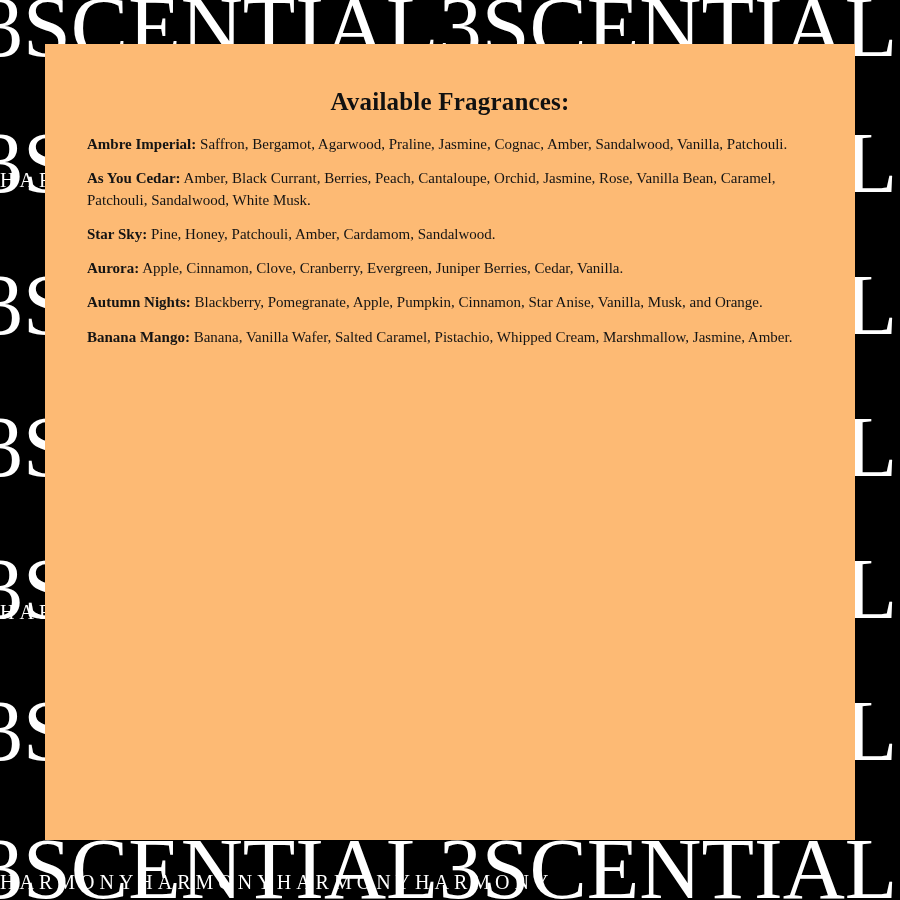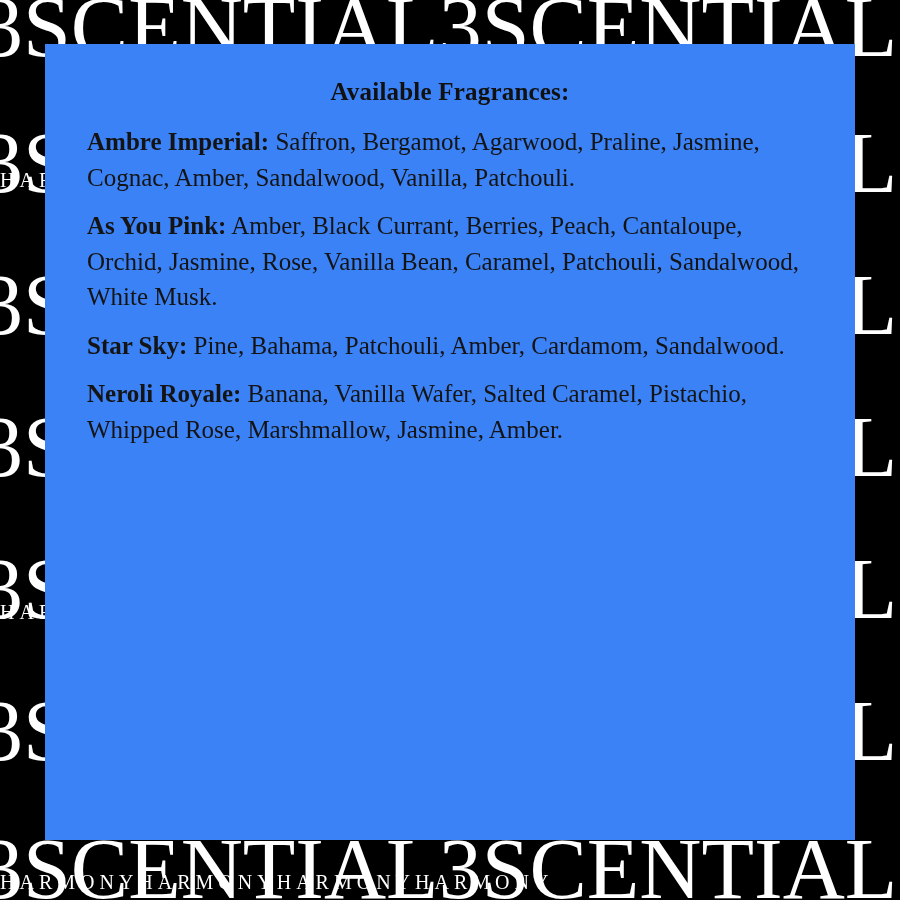--- a/index.html
+++ b/index.html
@@ -66,38 +66,38 @@
     width: 900px;
   }
 
   
   #card {
     position: absolute;
     left: 45px;
     top: 44px;
     width: 810px;
     height: 796px;
-    background: #3b82f6;
+    background: #fdba74;
     box-sizing: border-box;
-    padding: 34px 42px 20px 42px;
+    padding: 44px 42px 20px 42px;
     overflow: hidden;
   }
 
   #card-title {
     text-align: center;
     font-size: 25px;
     font-weight: bold;
     color: #111;
     margin: 0 0 18px 0;
     font-family: "Liberation Serif", serif;
     letter-spacing: 0.2px;
   }
 
   .fragrance {
-    font-size: 25px;
+    font-size: 15px;
     line-height: 1.42;
     color: #141414;
     margin: 0 0 13px 0;
     text-align: left;
     font-family: "Liberation Serif", serif;
   }
   .fragrance .name {
     font-weight: bold;
   }
   .fragrance .notes {
@@ -178,17 +178,19 @@
       <span class="bg-sub">HARMONY</span>
       <span class="bg-sub">HARMONY</span>
     </div>
   </div>
 </div>
 
 <div id="card">
   <h1 id="card-title">Available Fragrances:</h1>
   <div id="fragrance-list">
       <p class="fragrance"><span class="name">Ambre Imperial:</span><span class="notes"> Saffron, Bergamot, Agarwood, Praline, Jasmine, Cognac, Amber, Sandalwood, Vanilla, Patchouli.</span></p>
-      <p class="fragrance"><span class="name">As You Pink:</span><span class="notes"> Amber, Black Currant, Berries, Peach, Cantaloupe, Orchid, Jasmine, Rose, Vanilla Bean, Caramel, Patchouli, Sandalwood, White Musk.</span></p>
-      <p class="fragrance"><span class="name">Star Sky:</span><span class="notes"> Pine, Bahama, Patchouli, Amber, Cardamom, Sandalwood.</span></p>
-      <p class="fragrance"><span class="name">Neroli Royale:</span><span class="notes"> Banana, Vanilla Wafer, Salted Caramel, Pistachio, Whipped Rose, Marshmallow, Jasmine, Amber.</span></p>
+      <p class="fragrance"><span class="name">As You Cedar:</span><span class="notes"> Amber, Black Currant, Berries, Peach, Cantaloupe, Orchid, Jasmine, Rose, Vanilla Bean, Caramel, Patchouli, Sandalwood, White Musk.</span></p>
+      <p class="fragrance"><span class="name">Star Sky:</span><span class="notes"> Pine, Honey, Patchouli, Amber, Cardamom, Sandalwood.</span></p>
+      <p class="fragrance"><span class="name">Aurora:</span><span class="notes"> Apple, Cinnamon, Clove, Cranberry, Evergreen, Juniper Berries, Cedar, Vanilla.</span></p>
+      <p class="fragrance"><span class="name">Autumn Nights:</span><span class="notes"> Blackberry, Pomegranate, Apple, Pumpkin, Cinnamon, Star Anise, Vanilla, Musk, and Orange.</span></p>
+      <p class="fragrance"><span class="name">Banana Mango:</span><span class="notes"> Banana, Vanilla Wafer, Salted Caramel, Pistachio, Whipped Cream, Marshmallow, Jasmine, Amber.</span></p>
     </div>
 </div>
 
 </body></html>

